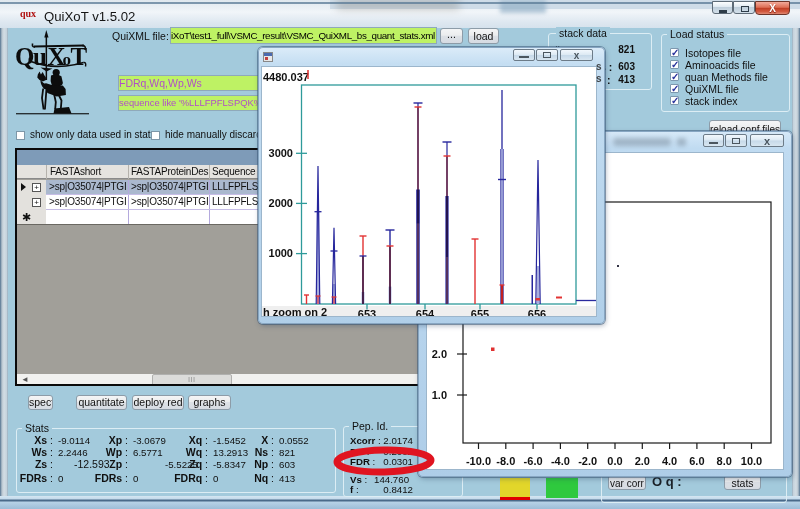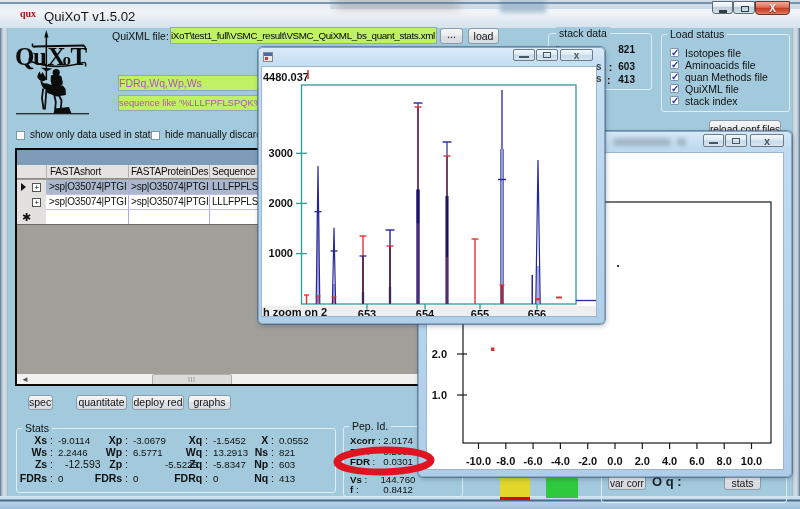--- a/index.html
+++ b/index.html
@@ -167,21 +167,21 @@
 <div class="btn7" style="left:188px;top:395px;width:43px;height:15px;line-height:13px;">graphs</div>
 
 <div class="gbox" style="left:16px;top:428px;width:320px;height:65px;"></div>
 <div class="glabel" style="left:22px;top:422px;">Stats</div>
 <div class="abs" id="stats" style="left:16px;top:433px;width:320px;height:58px;font-size:10.5px;color:#101010;">
   <div class="abs" style="left:0;top:1px;width:37px;text-align:right;"><b>Xs</b> :</div>
       <div class="abs" style="left:42px;top:1px;">-9.0114</div>
   <div class="abs" style="left:0;top:13px;width:37px;text-align:right;"><b>Ws</b> :</div>
       <div class="abs" style="left:42px;top:13px;">2.2446</div>
   <div class="abs" style="left:0;top:25px;width:37px;text-align:right;"><b>Zs</b> :</div>
-      <div class="abs" style="left:49px;top:25px;">-12.593</div>
+      <div class="abs" style="left:58px;top:25px;">-12.593</div>
   <div class="abs" style="left:0;top:39px;width:37px;text-align:right;"><b>FDRs</b> :</div>
       <div class="abs" style="left:42px;top:39px;">0</div>
   <div class="abs" style="left:20px;top:1px;width:92px;text-align:right;"><b>Xp</b> :</div>
       <div class="abs" style="left:117px;top:1px;">-3.0679</div>
   <div class="abs" style="left:20px;top:13px;width:92px;text-align:right;"><b>Wp</b> :</div>
       <div class="abs" style="left:117px;top:13px;">6.5771</div>
   <div class="abs" style="left:20px;top:25px;width:92px;text-align:right;"><b>Zp</b> :</div>
       <div class="abs" style="left:117px;top:25px;margin-left:32px;">-5.5225</div>
   <div class="abs" style="left:20px;top:39px;width:92px;text-align:right;"><b>FDRs</b> :</div>
       <div class="abs" style="left:117px;top:39px;">0</div>
@@ -206,21 +206,21 @@
 <div class="gbox" style="left:343px;top:426px;width:120px;height:71px;"></div>
 <div class="glabel" style="left:349px;top:420px;">Pep. Id.</div>
 <div class="abs" id="pepid" style="left:343px;top:430px;width:125px;height:65px;font-size:9.7px;color:#101010;">
   <div class="abs" style="left:7px;top:5px;"><b>Xcorr</b> :</div>
       <div class="abs" style="left:28px;top:5px;width:42px;text-align:right;">2.0174</div>
   <div class="abs" style="left:7px;top:16px;"><b>DC</b> :</div>
       <div class="abs" style="left:28px;top:16px;width:42px;text-align:right;">0.2002</div>
   <div class="abs" style="left:7px;top:26px;"><b>FDR</b> :</div>
       <div class="abs" style="left:28px;top:26px;width:42px;text-align:right;">0.0301</div>
   <div class="abs" style="left:7px;top:44px;"><b>Vs</b> :</div>
-      <div class="abs" style="left:31px;top:44px;width:48px;text-align:center;">144.760</div>
+      <div class="abs" style="left:31px;top:44px;width:48px;text-align:left;">144.760</div>
   <div class="abs" style="left:7px;top:54px;"><b>f</b> :</div>
       <div class="abs" style="left:28px;top:54px;width:42px;text-align:right;">0.8412</div>
 </div>
 
 <div class="gbox" style="left:601px;top:474px;width:186px;height:29px;"></div>
 <div class="abs" style="left:500px;top:478px;width:30px;height:20px;background:#e2d62a;"></div>
 <div class="abs" style="left:500px;top:497px;width:30px;height:3px;background:#e00000;"></div>
 <div class="abs" style="left:546px;top:478px;width:32px;height:20px;background:#2fc93e;"></div>
 <div class="btn7" style="left:608px;top:475px;width:38px;height:15px;line-height:15px;font-size:10px;">var corr</div>
 <div class="abs" style="left:652px;top:474px;font-size:13px;font-weight:bold;color:#1a2026;">O q :</div>

